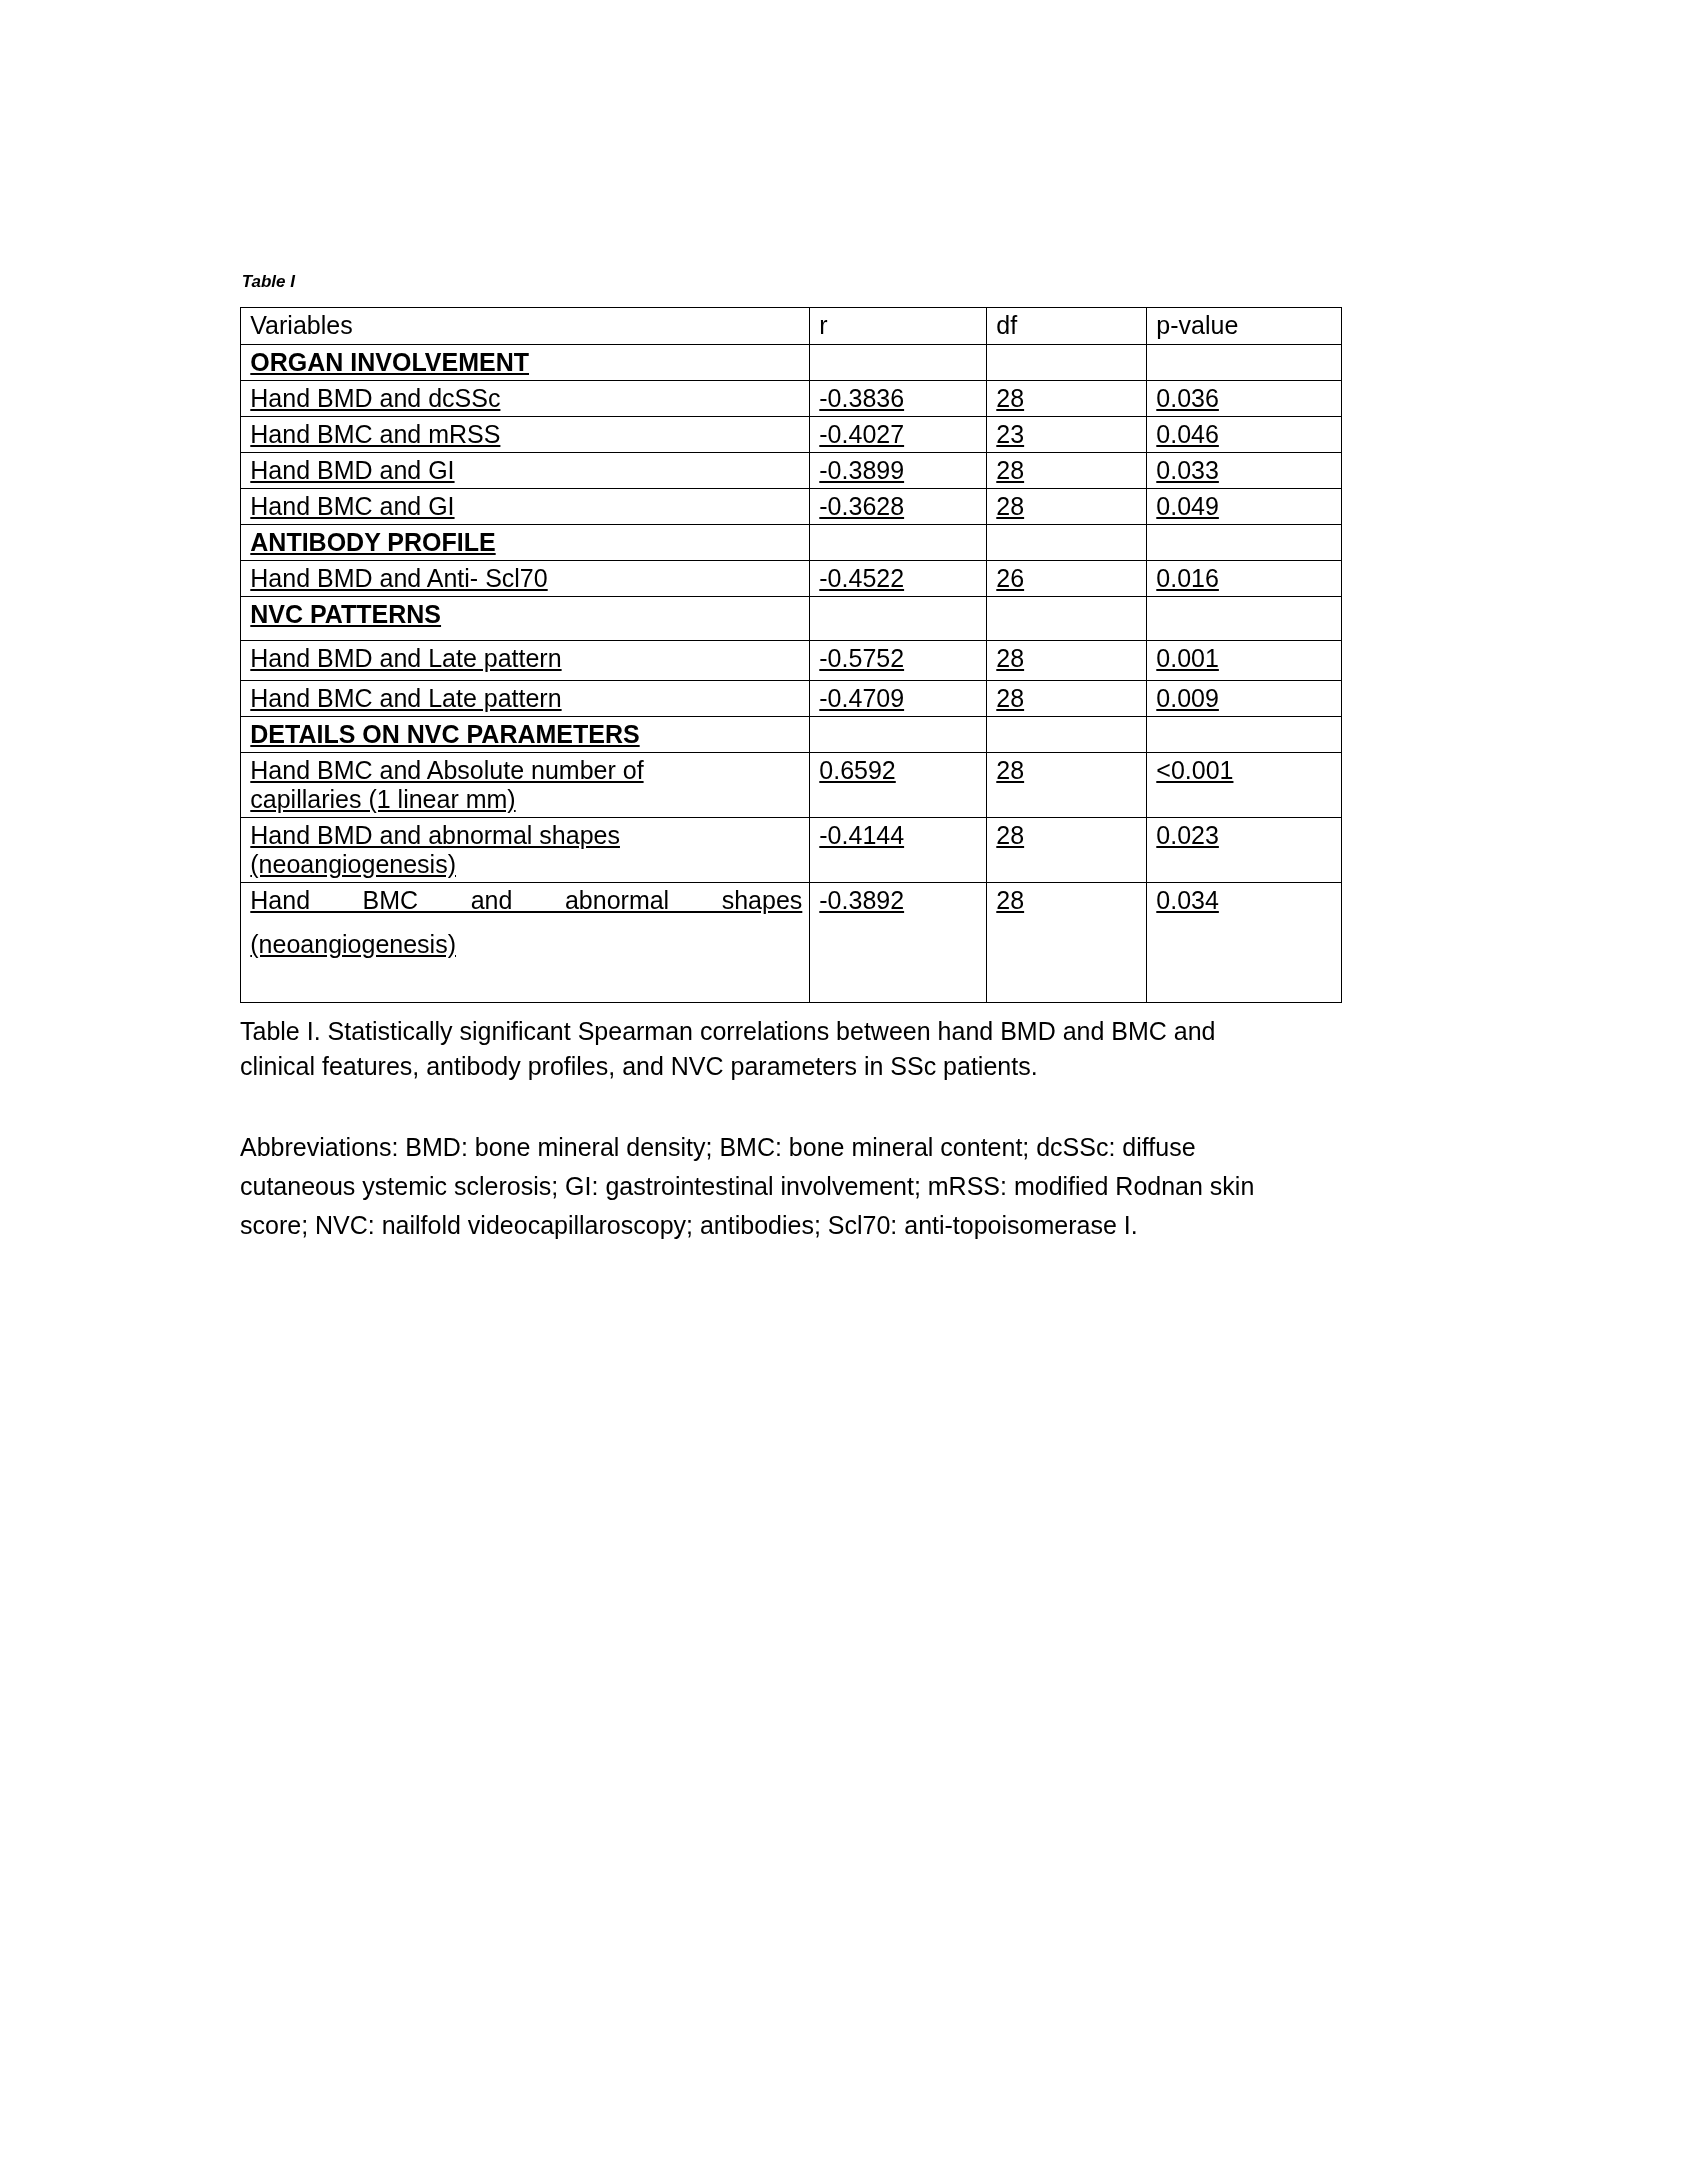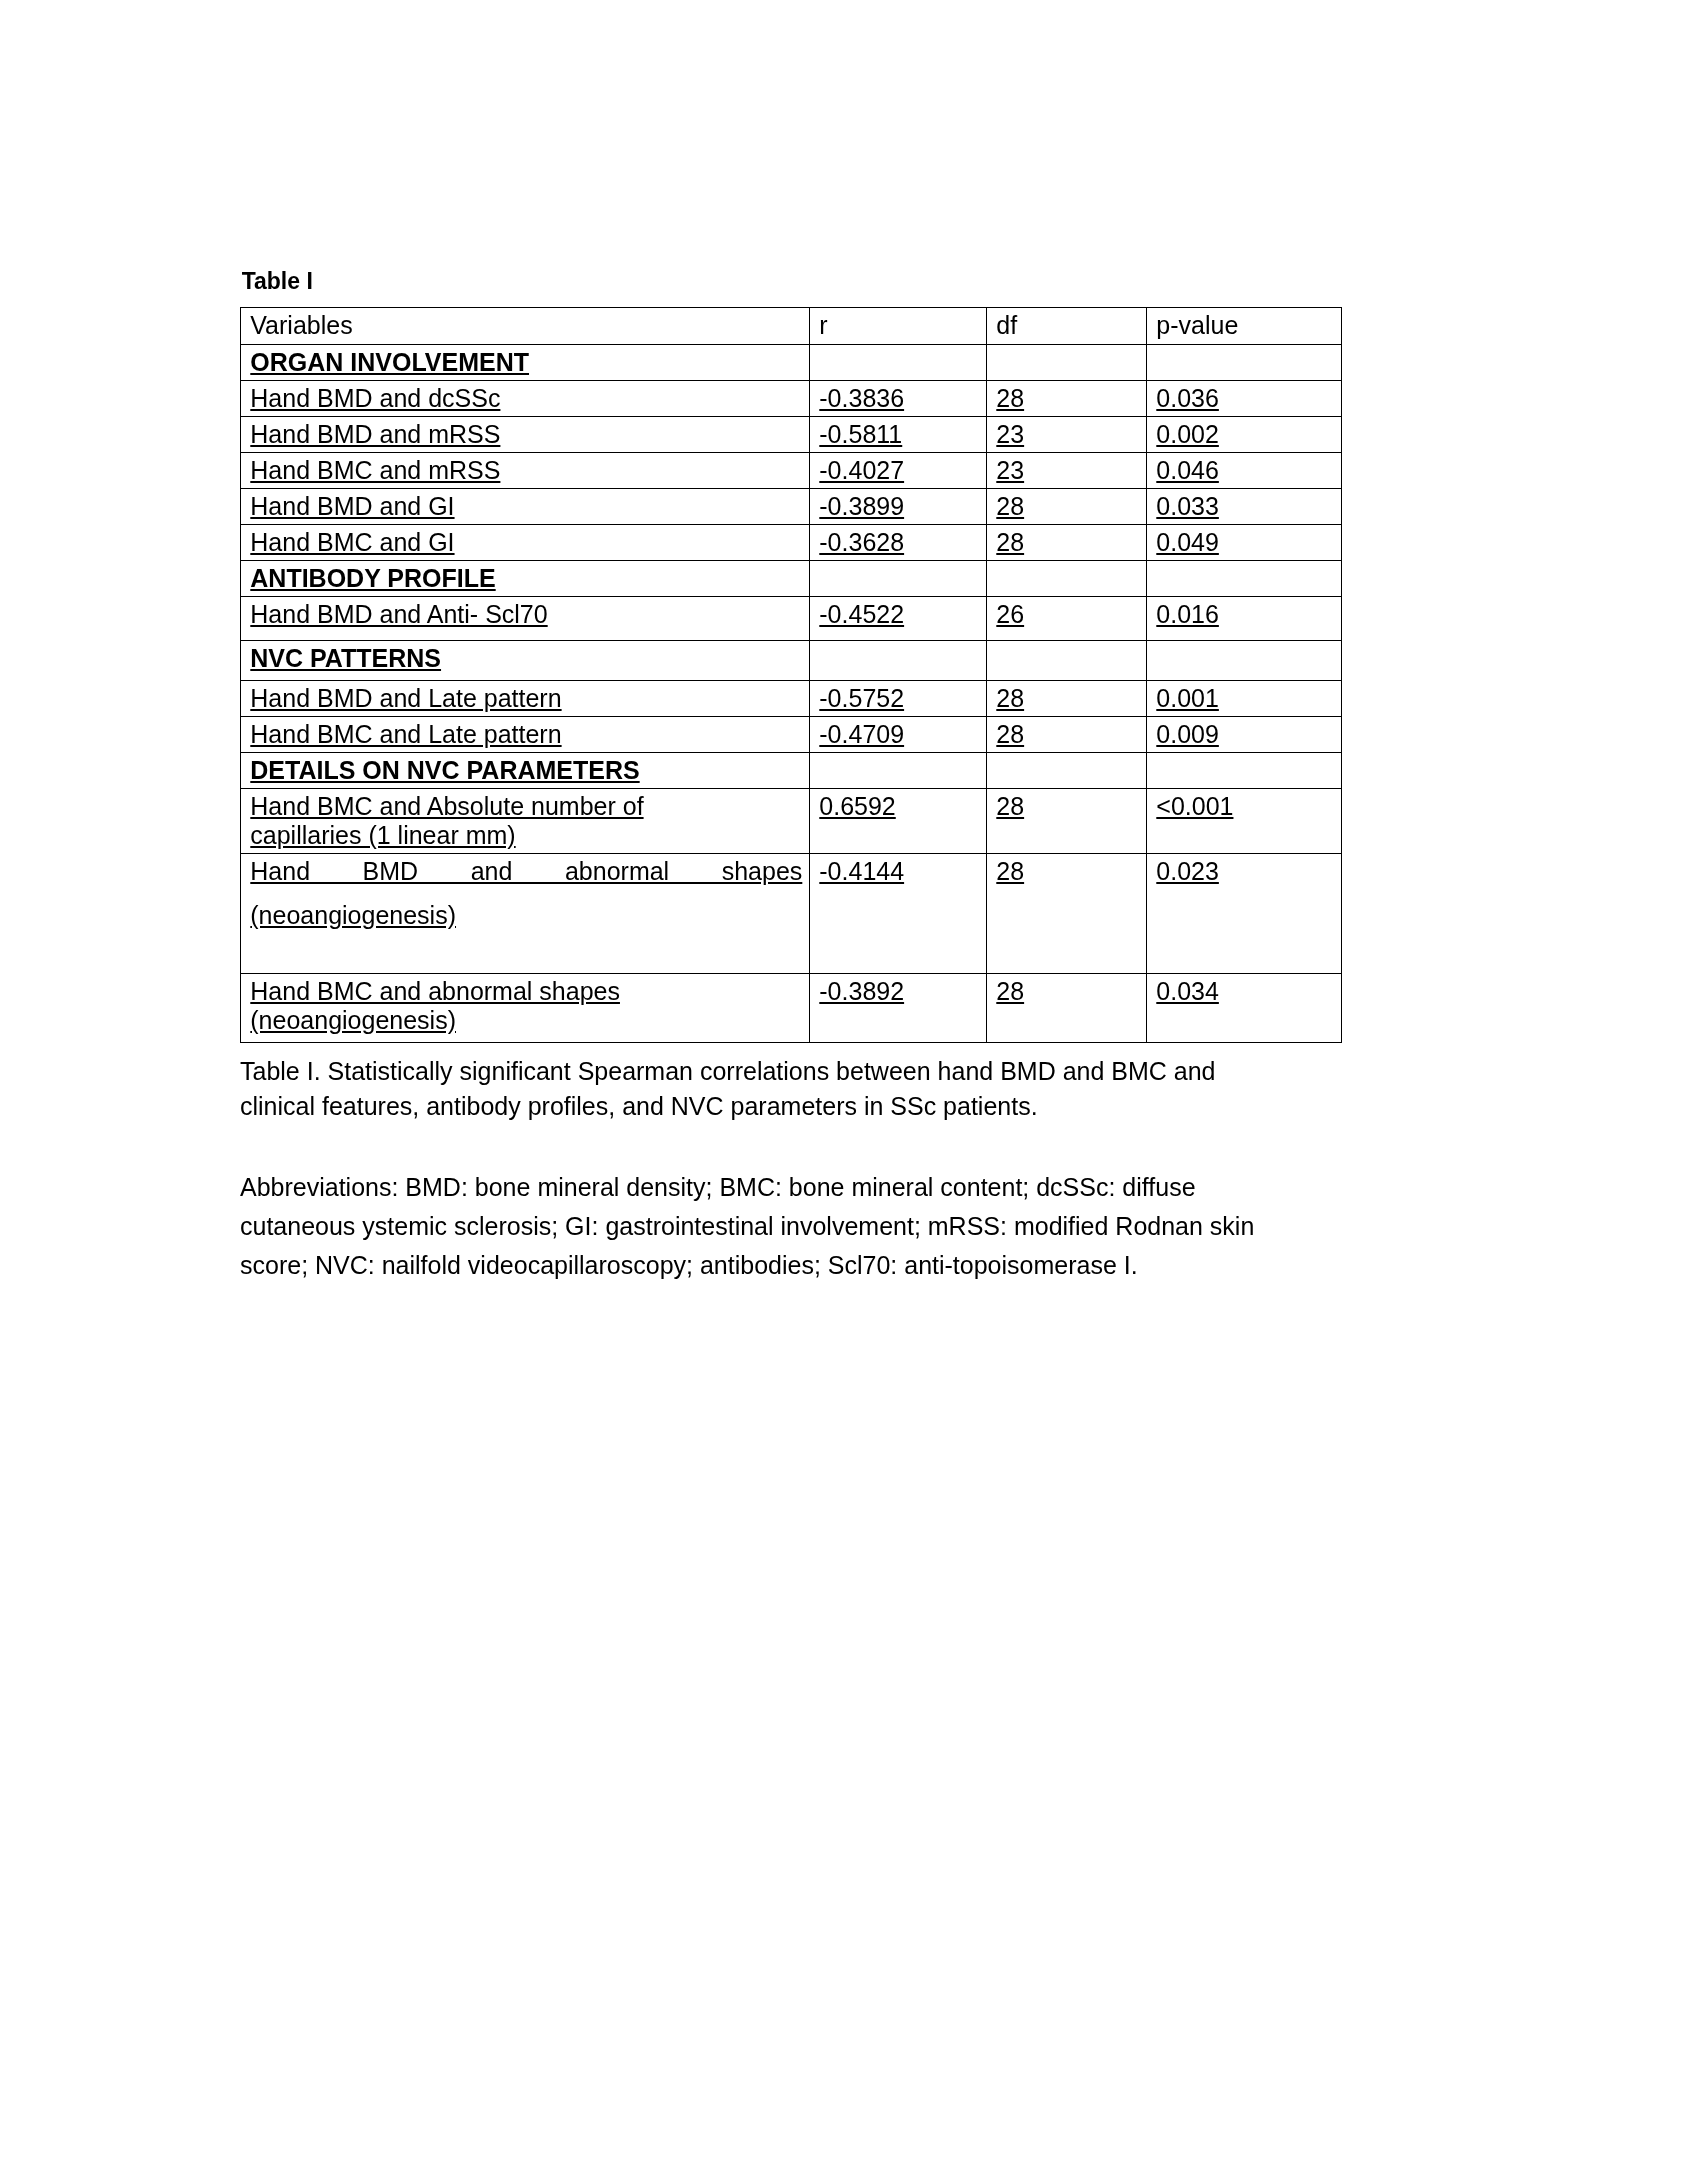--- a/index.html
+++ b/index.html
@@ -11,24 +11,25 @@
     position: relative;
     overflow: hidden;
   }
   .content {
     position: absolute;
     left: 240px;
     top: 267px;
     width: 1249px;
   }
   .doc-title {
-    font-size: 23px;
+    font-size: 17px;
     font-weight: bold;
     line-height: 29px;
     margin: 0 0 11px 1.7px;
+    font-style: italic;
   }
   table.corr-table {
     border-collapse: collapse;
     table-layout: fixed;
     width: 1102px;
   }
   .corr-table col.c-var { width: 569px; }
   .corr-table col.c-r   { width: 177px; }
   .corr-table col.c-df  { width: 160px; }
   .corr-table col.c-p   { width: 195px; }
@@ -118,34 +119,20 @@
           </td>
           <td class="col-df">
             <div class="line">28</div>
           </td>
           <td class="col-p">
             <div class="line">0.036</div>
           </td>
         </tr>
         <tr>
           <td class="col-var">
-            <div class="line">Hand BMD and mRSS</div>
-          </td>
-          <td class="col-r">
-            <div class="line">-0.5811</div>
-          </td>
-          <td class="col-df">
-            <div class="line">23</div>
-          </td>
-          <td class="col-p">
-            <div class="line">0.002</div>
-          </td>
-        </tr>
-        <tr>
-          <td class="col-var">
             <div class="line">Hand BMC and mRSS</div>
           </td>
           <td class="col-r">
             <div class="line">-0.4027</div>
           </td>
           <td class="col-df">
             <div class="line">23</div>
           </td>
           <td class="col-p">
             <div class="line">0.046</div>

